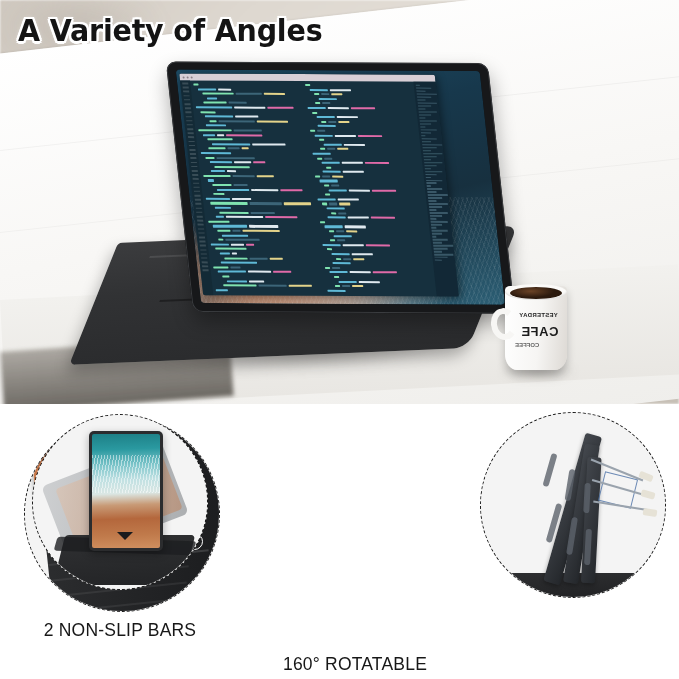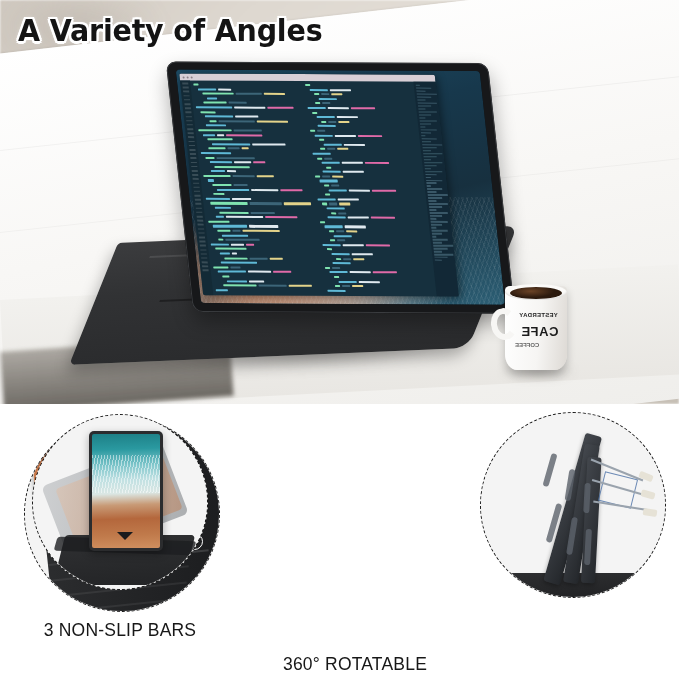--- a/index.html
+++ b/index.html
@@ -768,37 +768,37 @@
             <div class="beach-foam"></div>
             <div class="beach-wave"></div>
             <div class="beach-dot" style="left:86px;top:52px"></div>
             <div class="beach-dot" style="left:93px;top:56px"></div>
           </div>
           <div class="num" style="left:138px;top:50px">1</div>
           <div class="num" style="left:150px;top:82px">2</div>
           <div class="num" style="left:161px;top:116px">3</div>
         </div>
       </div>
-      <div class="caption cap1">3 NON-SLIP BARS</div>
+      <div class="caption cap1">2 NON-SLIP BARS</div>
     </div>
 
     <div class="panel p2">
       <div class="circle c2">
         <div class="ghost"></div>
         <div class="ghost2"></div>
         <div class="base2"></div>
         <div class="base2-b"></div>
         <div class="tab2">
           <div class="scr2">
             <div class="scr2-foam"></div>
           </div>
         </div>
         <div class="notch2"></div>
       </div>
-      <div class="caption cap2">360° ROTATABLE</div>
+      <div class="caption cap2">160° ROTATABLE</div>
     </div>
 
     <div class="panel p3">
       <div class="circle c3">
         <div class="base3"></div>
         <div class="leaf l1"></div>
         <div class="leaf l2"></div>
         <div class="leaf l3"></div>
         <div class="slot" style="left:66px;top:40px;height:34px;transform:rotate(16deg)"></div>
         <div class="slot" style="left:70px;top:90px;height:40px;transform:rotate(16deg)"></div>

